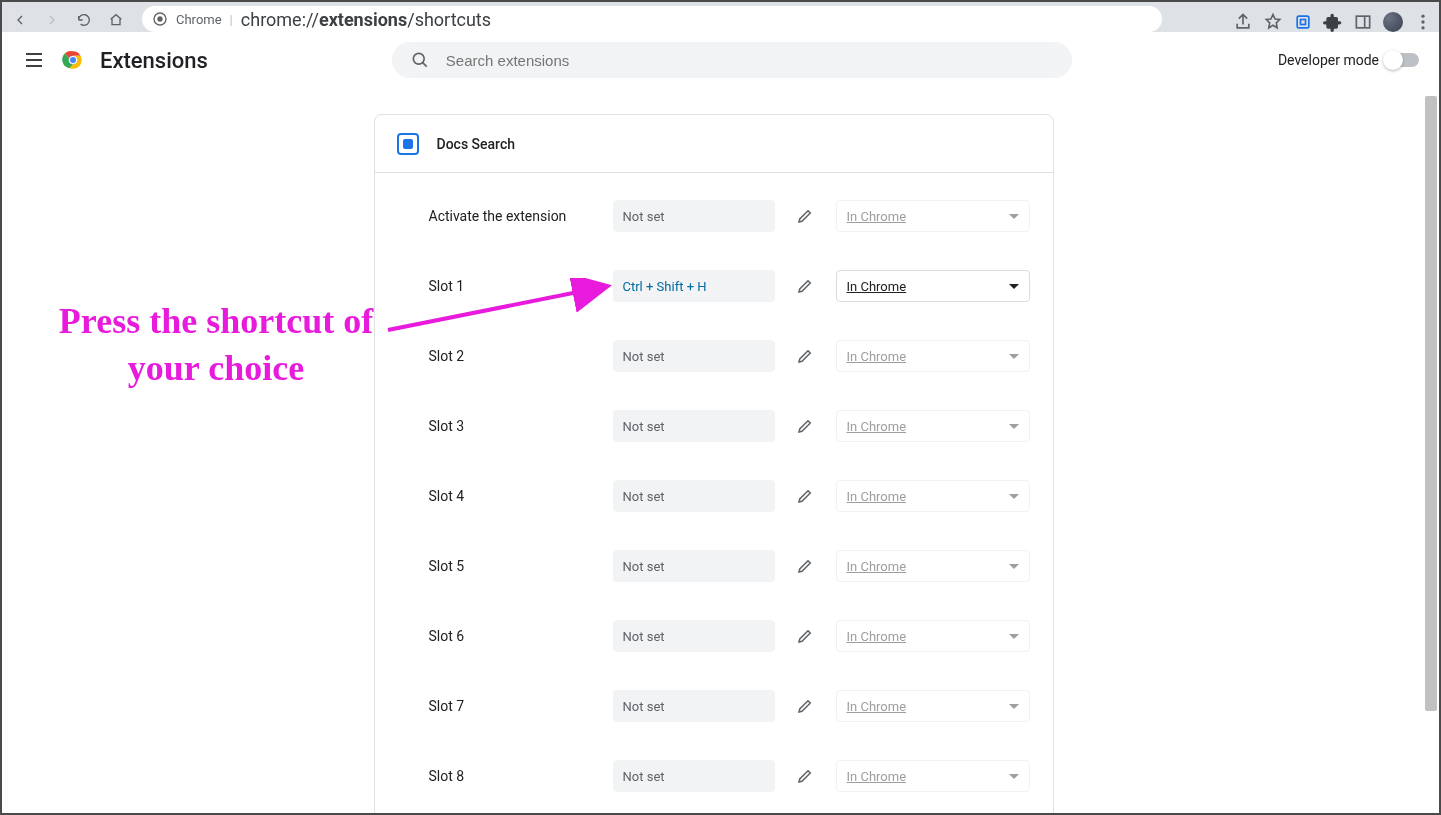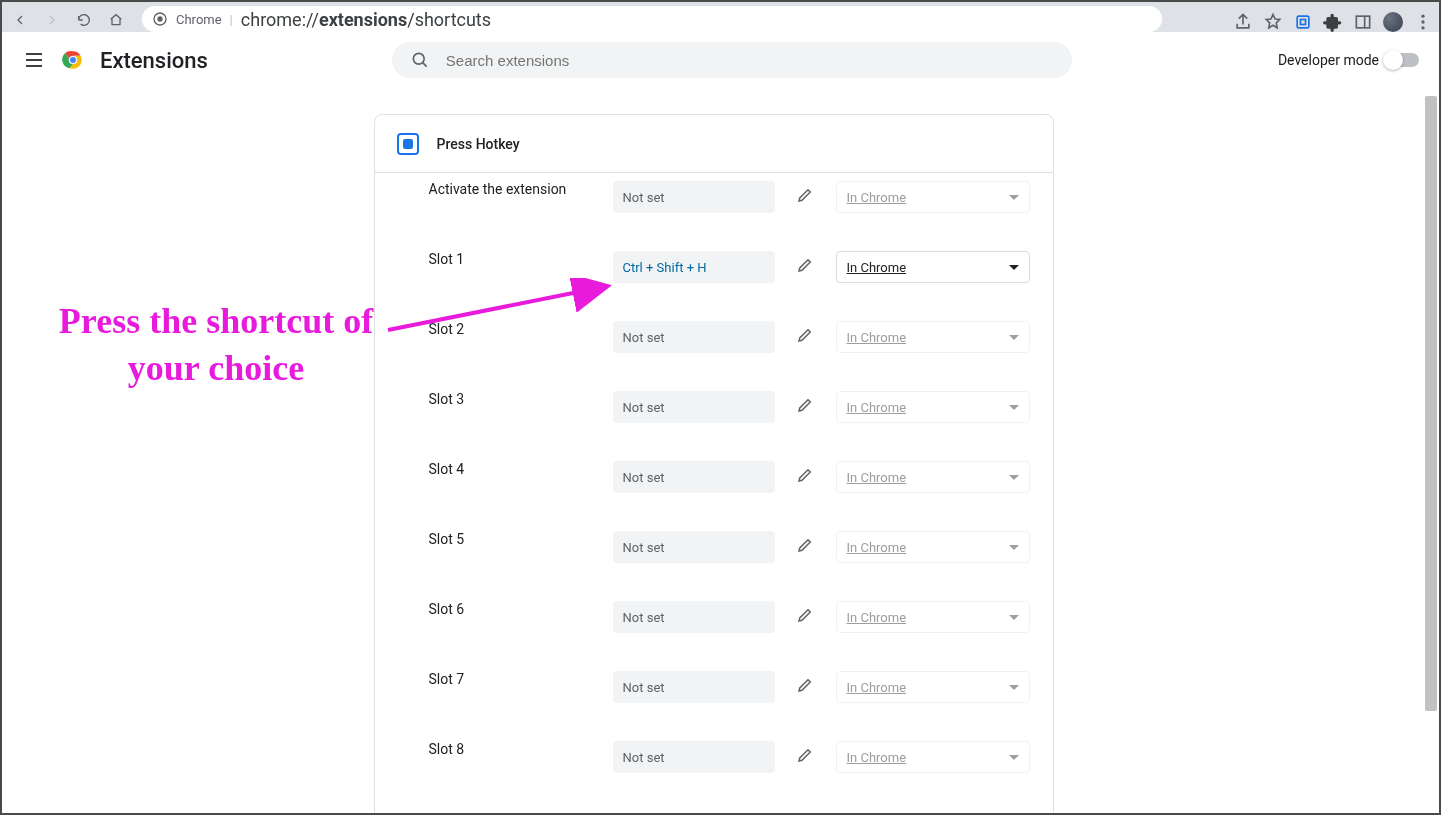--- a/index.html
+++ b/index.html
@@ -43,21 +43,21 @@
   
   .content{position:absolute;top:88px;left:0;right:14px;bottom:0;overflow:hidden;}
   .scrollbar{position:absolute;right:2px;top:88px;width:12px;bottom:0;}
   .scrollbar .thumb{position:absolute;left:0;top:6px;width:12px;height:615px;background:#c1c1c1;border-radius:2px;}
   .card{width:680px;margin:24px auto 0 auto;border:1px solid var(--card-border);border-radius:8px;background:#fff;}
   .card-head{height:58px;display:flex;align-items:center;padding:0 22px;gap:18px;border-bottom:1px solid var(--card-border);}
   .ext-icon{width:22px;height:22px;border:2px solid #1a73e8;border-radius:4px;display:flex;align-items:center;justify-content:center;}
   .ext-icon div{width:10px;height:10px;background:#1a73e8;border-radius:2px;}
   .ext-name{font-size:14px;color:#202124;font-weight:500;}
   .rows{padding:8px 0;}
-  .row{height:70px;display:flex;align-items:flex-start;padding:0 22px 0 54px;gap:14px;}
+  .row{height:70px;display:flex;align-items:center;padding:0 22px 0 54px;gap:14px;}
   .row-label{width:170px;font-size:14px;color:#202124;flex-shrink:0;}
   .chip{width:165px;height:32px;background:var(--chip-bg);border-radius:4px;display:flex;align-items:center;padding:0 10px;font-size:13px;color:#5f6368;}
   .chip.set{color:#0369a1;}
   .edit-btn{width:28px;height:28px;display:flex;align-items:center;justify-content:center;color:#5f6368;margin-left:2px;}
   .dropdown{width:198px;height:32px;border:1px solid var(--dropdown-border);border-radius:4px;display:flex;align-items:center;padding:0 10px;font-size:13px;color:#202124;justify-content:space-between;margin-left:3px;text-decoration:underline;}
   .dropdown.disabled{color:var(--text-disabled);border-color:#f1f1f1;}
   .dd-caret{width:0;height:0;border-left:5px solid transparent;border-right:5px solid transparent;border-top:5px solid currentColor;}
   
   .annotation{position:absolute;left:44px;top:296px;width:340px;font-family:"Comic Sans MS","Segoe Script",cursive;font-size:36px;font-weight:600;color:var(--magenta);text-align:center;line-height:1.3;pointer-events:none;}
   .arrow{position:absolute;left:380px;top:276px;pointer-events:none;}
@@ -175,21 +175,21 @@
         </div>
     </div>
   </div>
 
   <div class="content">
     <div class="card">
       <div class="card-head">
         <div class="ext-icon">
             <div></div>
           </div>
-        <span class="ext-name">Press Hotkey</span>
+        <span class="ext-name">Docs Search</span>
       </div>
       <div class="rows" id="rows">
           <div class="row">
             <div class="row-label">Activate the extension</div>
             <div class="chip">Not set</div>
             <div class="edit-btn">
               <svg width="18" height="18" viewBox="0 0 24 24" fill="none" stroke="#5f6368" stroke-width="2">
                 <path d="M4 20l4-1 11-11-3-3L5 16z"></path>
               </svg>
             </div>

